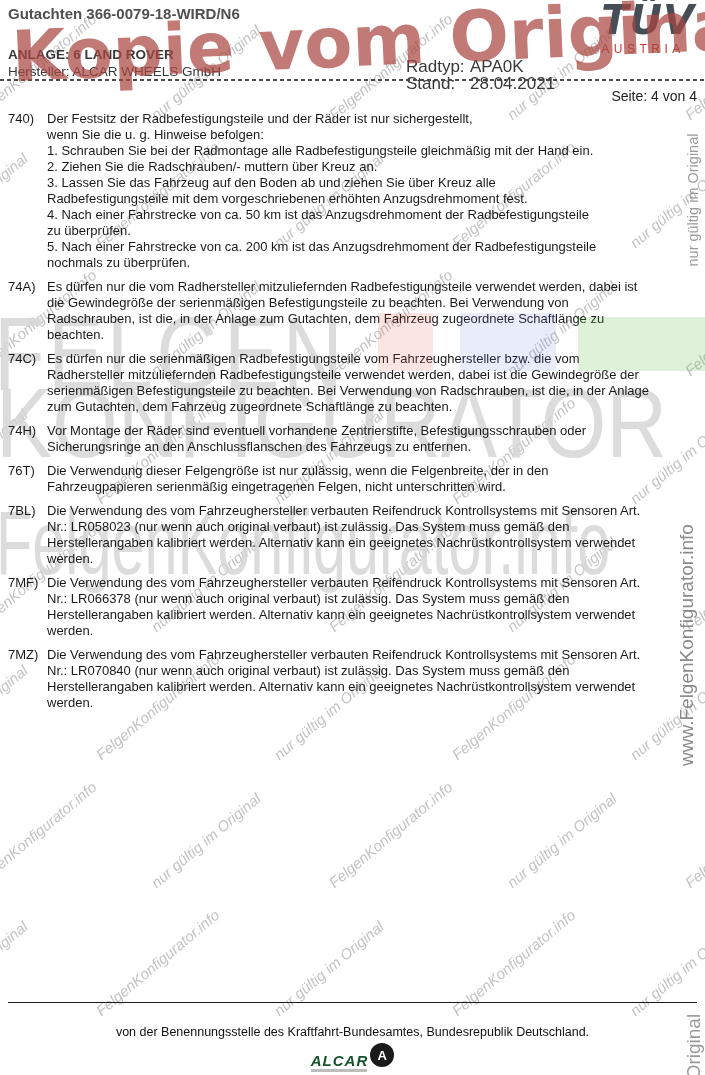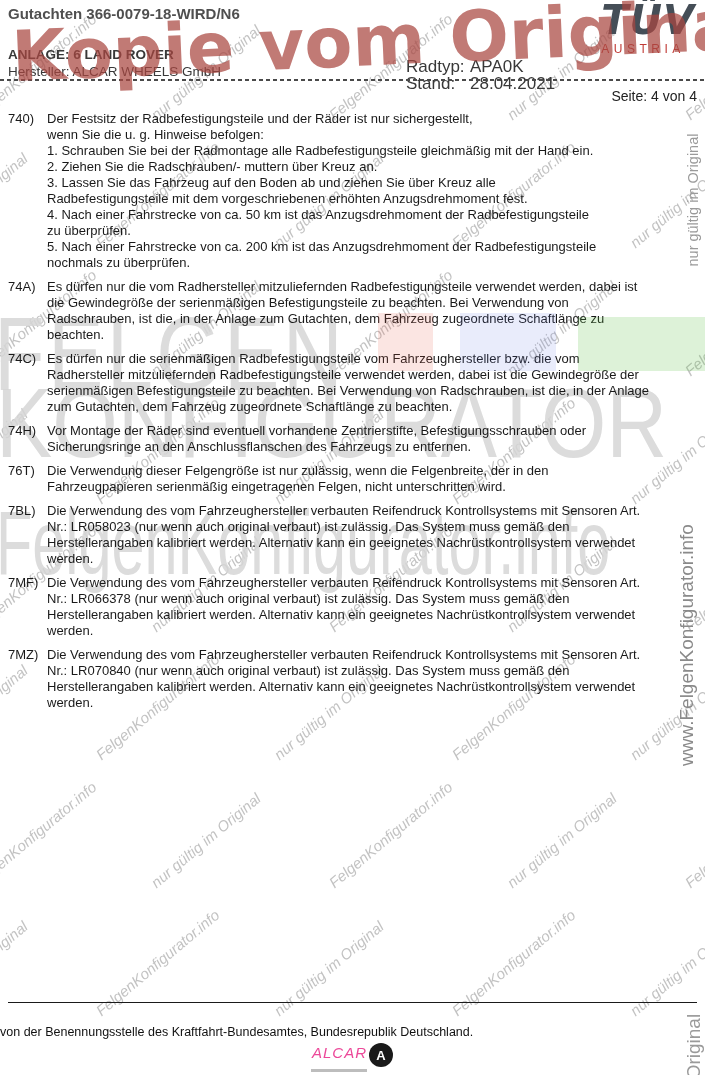--- a/index.html
+++ b/index.html
@@ -57,23 +57,23 @@
     position:absolute; left:0; right:0; top:79px; height:2px;
     background:repeating-linear-gradient(90deg,#4a4a4a 0 4px,transparent 4px 7px);
   }
   .page-indicator { position:absolute; right:8px; top:88px; font-size:14px; color:#222; }
   .paragraphs { position:absolute; left:8px; top:111px; width:678px; }
   .para { display:flex; margin-bottom:8px; font-size:13px; line-height:16px; }
   .para-id { flex:none; width:39px; }
   .para-text { flex:1; white-space:pre-line; }
   .foot-sep { position:absolute; left:8px; right:8px; top:1002px; height:1px; background:#1a1a1a; }
   .foot-line1 { position:absolute; left:0; right:0; top:1008px; text-align:center; font-size:12.5px; color:#111; }
-  .foot-line2 { position:absolute; left:0; right:0; top:1025px; font-size:12.5px; color:#111; }
+  .foot-line2 { position:absolute; left:0; right:0; top:1025px; text-align:center; font-size:12.5px; color:#111; }
   .alcar { position:absolute; left:0; right:0; top:1043px; display:flex; justify-content:center; align-items:flex-start; }
-  .alcar-word { font-size:15px; font-weight:400; letter-spacing:1px; color:#ec4899; margin-top:1px; font-style:italic; }
+  .alcar-word { font-size:15px; font-weight:700; letter-spacing:1px; color:#14532d; margin-top:9px; font-style:italic; }
   .alcar-badge {
     width:24px; height:24px; border-radius:50%; background:#1a1a1a; margin-left:2px;
     display:flex; align-items:center; justify-content:center;
     color:#fff; font-size:13px; font-weight:bold;
   }
   .alcar-tagline-bar { position:absolute; margin-top:26px; margin-left:-28px; width:56px; height:3px; background:#bdbdbd; }
 </style>
 </head>
 <body>
 

